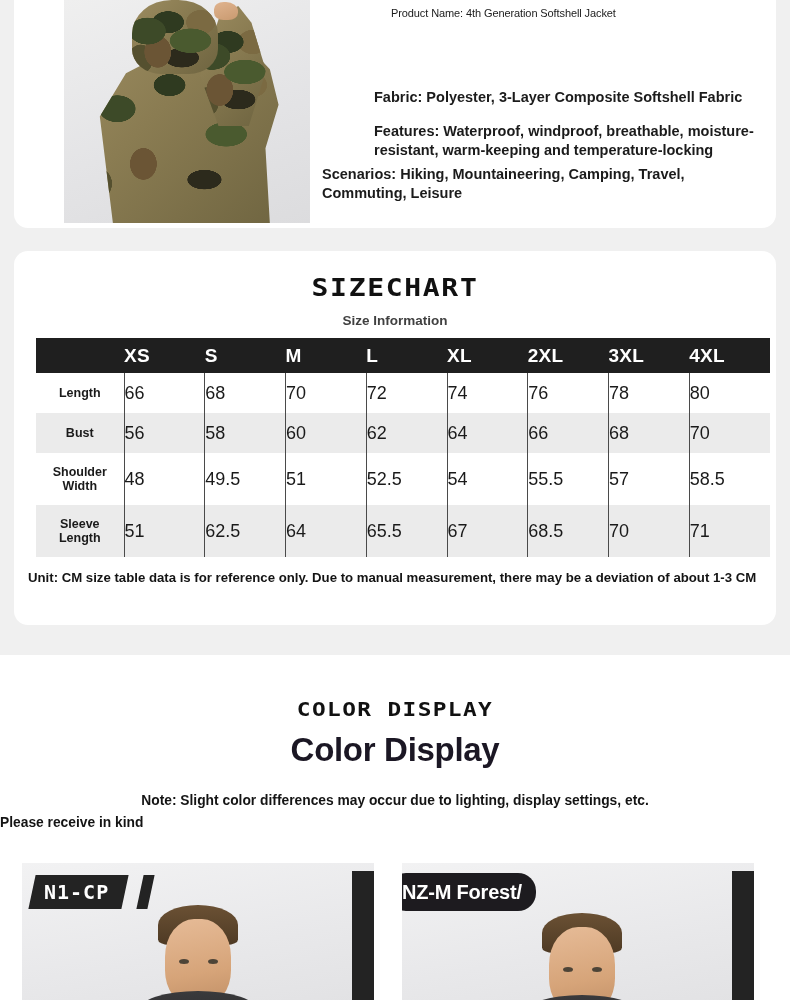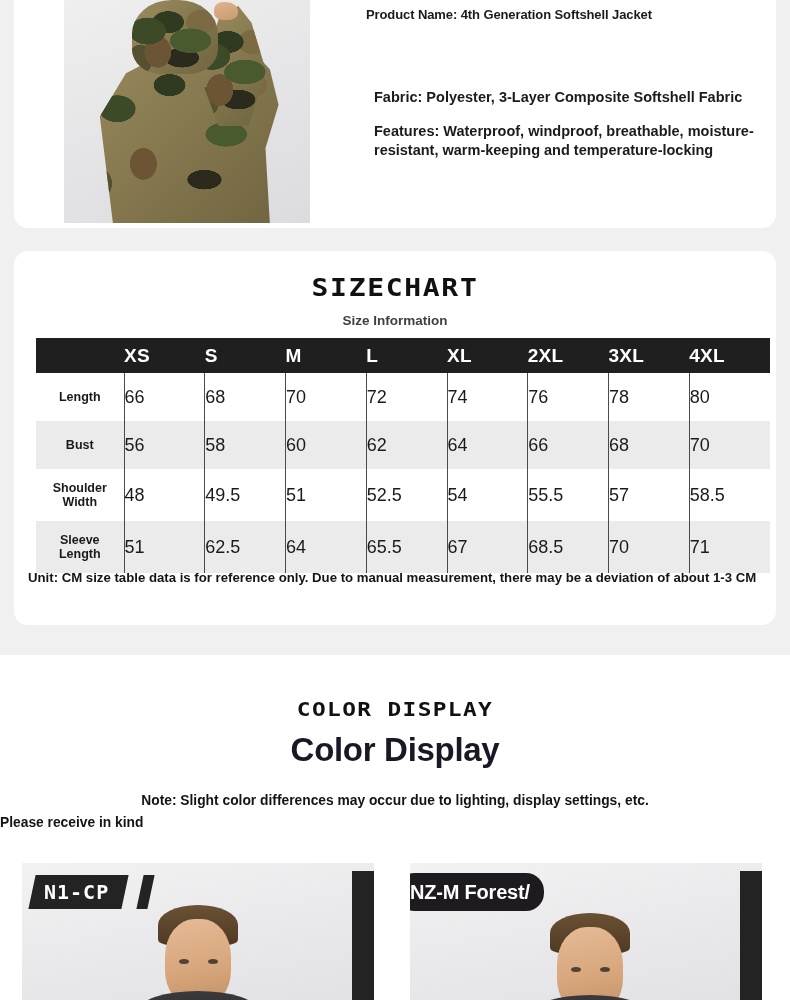--- a/index.html
+++ b/index.html
@@ -125,24 +125,24 @@
     top: 0;
     width: 446px;
     height: 298px;
   }
   .info-line {
     position: absolute;
     color: #1b1b1b;
     line-height: 1.32;
   }
   .info-name {
-    left: 36px;
+    left: 61px;
     top: 76px;
-    font-size: 13px;
-    font-weight: 700;
+    font-size: 11px;
+    font-weight: 400;
     letter-spacing: -0.1px;
   }
   .info-color {
     left: 42px;
     top: 113px;
     font-size: 14.5px;
     font-weight: 600;
   }
   .info-fabric {
     left: 44px;
@@ -219,21 +219,21 @@
     font-weight: 700;
     height: 35px;
     letter-spacing: 0.3px;
   }
   .size-table thead th.corner { background: #1f1f1f; }
 
   .size-table tbody td {
     font-size: 18px;
     font-weight: 400;
     color: #1a1a1a;
-    height: 48px;
+    height: 40px;
     border-right: 1.4px solid #4a4a4a;
   }
   .size-table tbody td:last-child { border-right: none; }
   .size-table tbody th {
     font-size: 12.5px;
     font-weight: 700;
     color: #1a1a1a;
     text-align: center;
     border-right: 1.4px solid #4a4a4a;
     line-height: 1.12;
@@ -311,21 +311,21 @@
     height: 137px;
   }
   .swatch {
     position: absolute;
     top: 0;
     height: 137px;
     background: linear-gradient(170deg, #f2f2f3 0%, #e8e8ea 60%, #e2e2e4 100%);
     overflow: hidden;
   }
   .swatch.one  { left: 22px;  width: 352px; }
-  .swatch.two  { left: 402px; width: 352px; margin-left: 8px; }
+  .swatch.two  { left: 402px; width: 352px; }
 
   .swatch-bar {
     position: absolute;
     right: 0;
     top: 8px;
     width: 22px;
     height: 129px;
     background: #232323;
   }
 
@@ -419,20 +419,21 @@
     <div class="eye r"></div>
     <div class="hood">
       <div class="camo-bg"></div>
     </div>
   </div>
 
   <div class="product-info">
     <div class="info-line info-name">Product Name: 4th Generation Softshell Jacket</div>
     <div class="info-line info-fabric">Fabric: Polyester, 3-Layer Composite Softshell Fabric</div>
     <div class="info-line info-features">Features: Waterproof, windproof, breathable, moisture-resistant, warm-keeping and temperature-locking</div>
+    <div class="info-line info-scenarios">Scenarios: Hiking, Mountaineering, Camping, Travel, Commuting, Leisure</div>
   </div>
 </div>
 
 <div class="card-size">
 
   <div class="size-title">SIZECHART</div>
   <div class="size-sub">Size Information</div>
 
   <table class="size-table">
     <colgroup>

